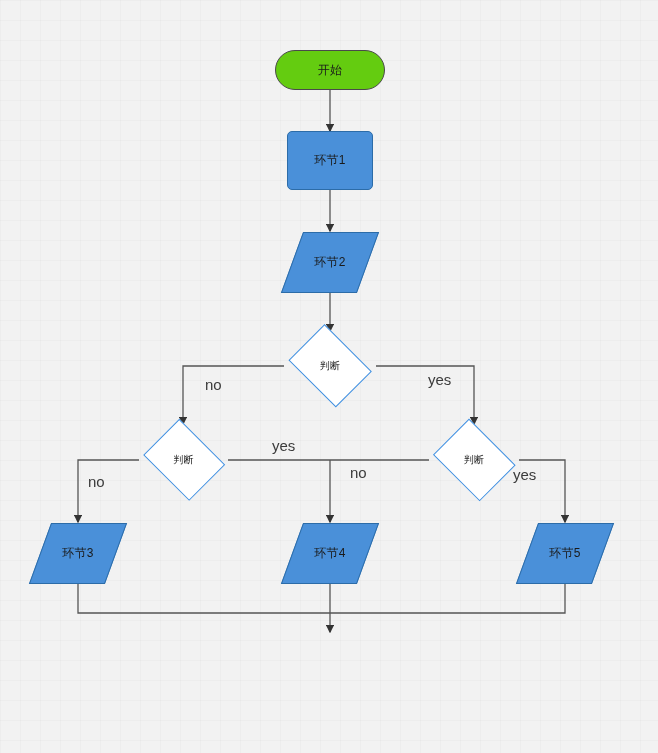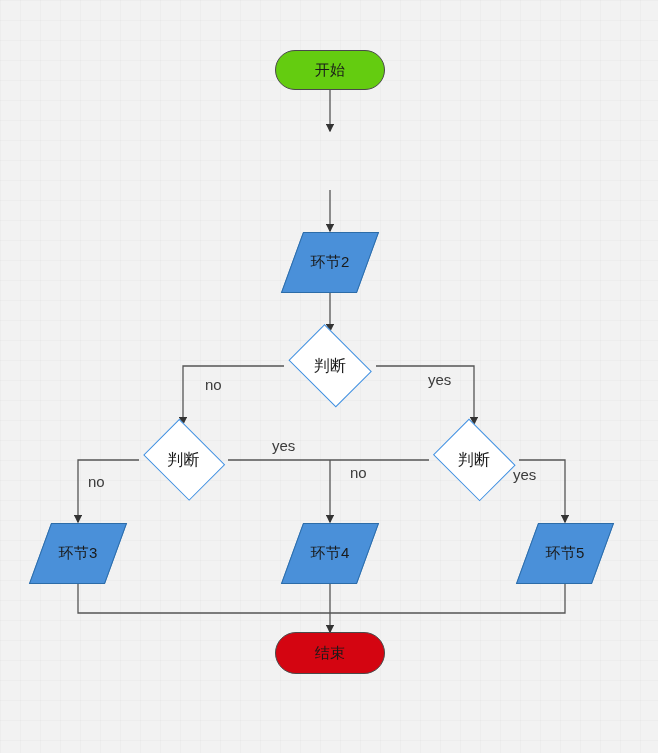--- a/index.html
+++ b/index.html
@@ -32,21 +32,21 @@
   }
   .node-label {
     position: absolute;
     left: 0;
     top: 0;
     width: 100%;
     height: 100%;
     display: flex;
     align-items: center;
     justify-content: center;
-    font-size: 15px;
+    font-size: 12px;
     color: #1a1a1a;
     letter-spacing: 0.3px;
     pointer-events: none;
     white-space: nowrap;
   }
   
   .terminator {
     border-radius: 999px;
     border: 1.4px solid #4a4a4a;
   }
@@ -75,21 +75,21 @@
   .diamond-shape {
     position: absolute;
     left: 50%;
     top: 50%;
     width: 70.71%;
     height: 70.71%;
     transform: translate(-50%, -50%) rotate(45deg);
     background: #ffffff;
     border: 1.6px solid #3f8fe0;
   }
-  .diamond-wrap .node-label { font-size: 16px; }
+  .diamond-wrap .node-label { font-size: 10px; }
 
   .edge-label {
     position: absolute;
     font-size: 15px;
     color: #3b3b3b;
     white-space: nowrap;
   }
 </style>
 </head>
 <body>
@@ -130,20 +130,23 @@
       <path d="M 565 584 L 565 613 L 330 613"></path>
 
       <path d="M 330 584 L 330 632" marker-end="url(#arrow)"></path>
     </g>
   </svg>
 
   <div class="node terminator start" style="left:275px; top:50px; width:110px; height:40px;">
     <span class="node-label">开始</span>
   </div>
 
+  <div class="node process" style="left:287px; top:131px; width:86px; height:59px;">
+    <span class="node-label">环节1</span>
+  </div>
 
   <div class="node parallelogram" style="left:292px; top:232px; width:76px; height:61px;">
     <span class="node-label">环节2</span>
   </div>
 
   <div class="node diamond-wrap" style="left:284px; top:331px; width:92px; height:70px;">
     <div class="diamond-shape"></div>
     <span class="node-label">判断</span>
   </div>
 
@@ -162,23 +165,20 @@
   </div>
 
   <div class="node parallelogram" style="left:292px; top:523px; width:76px; height:61px;">
     <span class="node-label">环节4</span>
   </div>
 
   <div class="node parallelogram" style="left:527px; top:523px; width:76px; height:61px;">
     <span class="node-label">环节5</span>
   </div>
 
-  <div class="node terminator end" style="left:275px; top:632px; width:110px; height:42px;">
-    <span class="node-label">结束</span>
-  </div>
 
   <span class="edge-label" style="left:205px; top:376px;">no</span>
 
   <span class="edge-label" style="left:428px; top:371px;">yes</span>
 
   <span class="edge-label" style="left:88px; top:473px;">no</span>
 
   <span class="edge-label" style="left:272px; top:437px;">yes</span>
 
   <span class="edge-label" style="left:350px; top:464px;">no</span>

